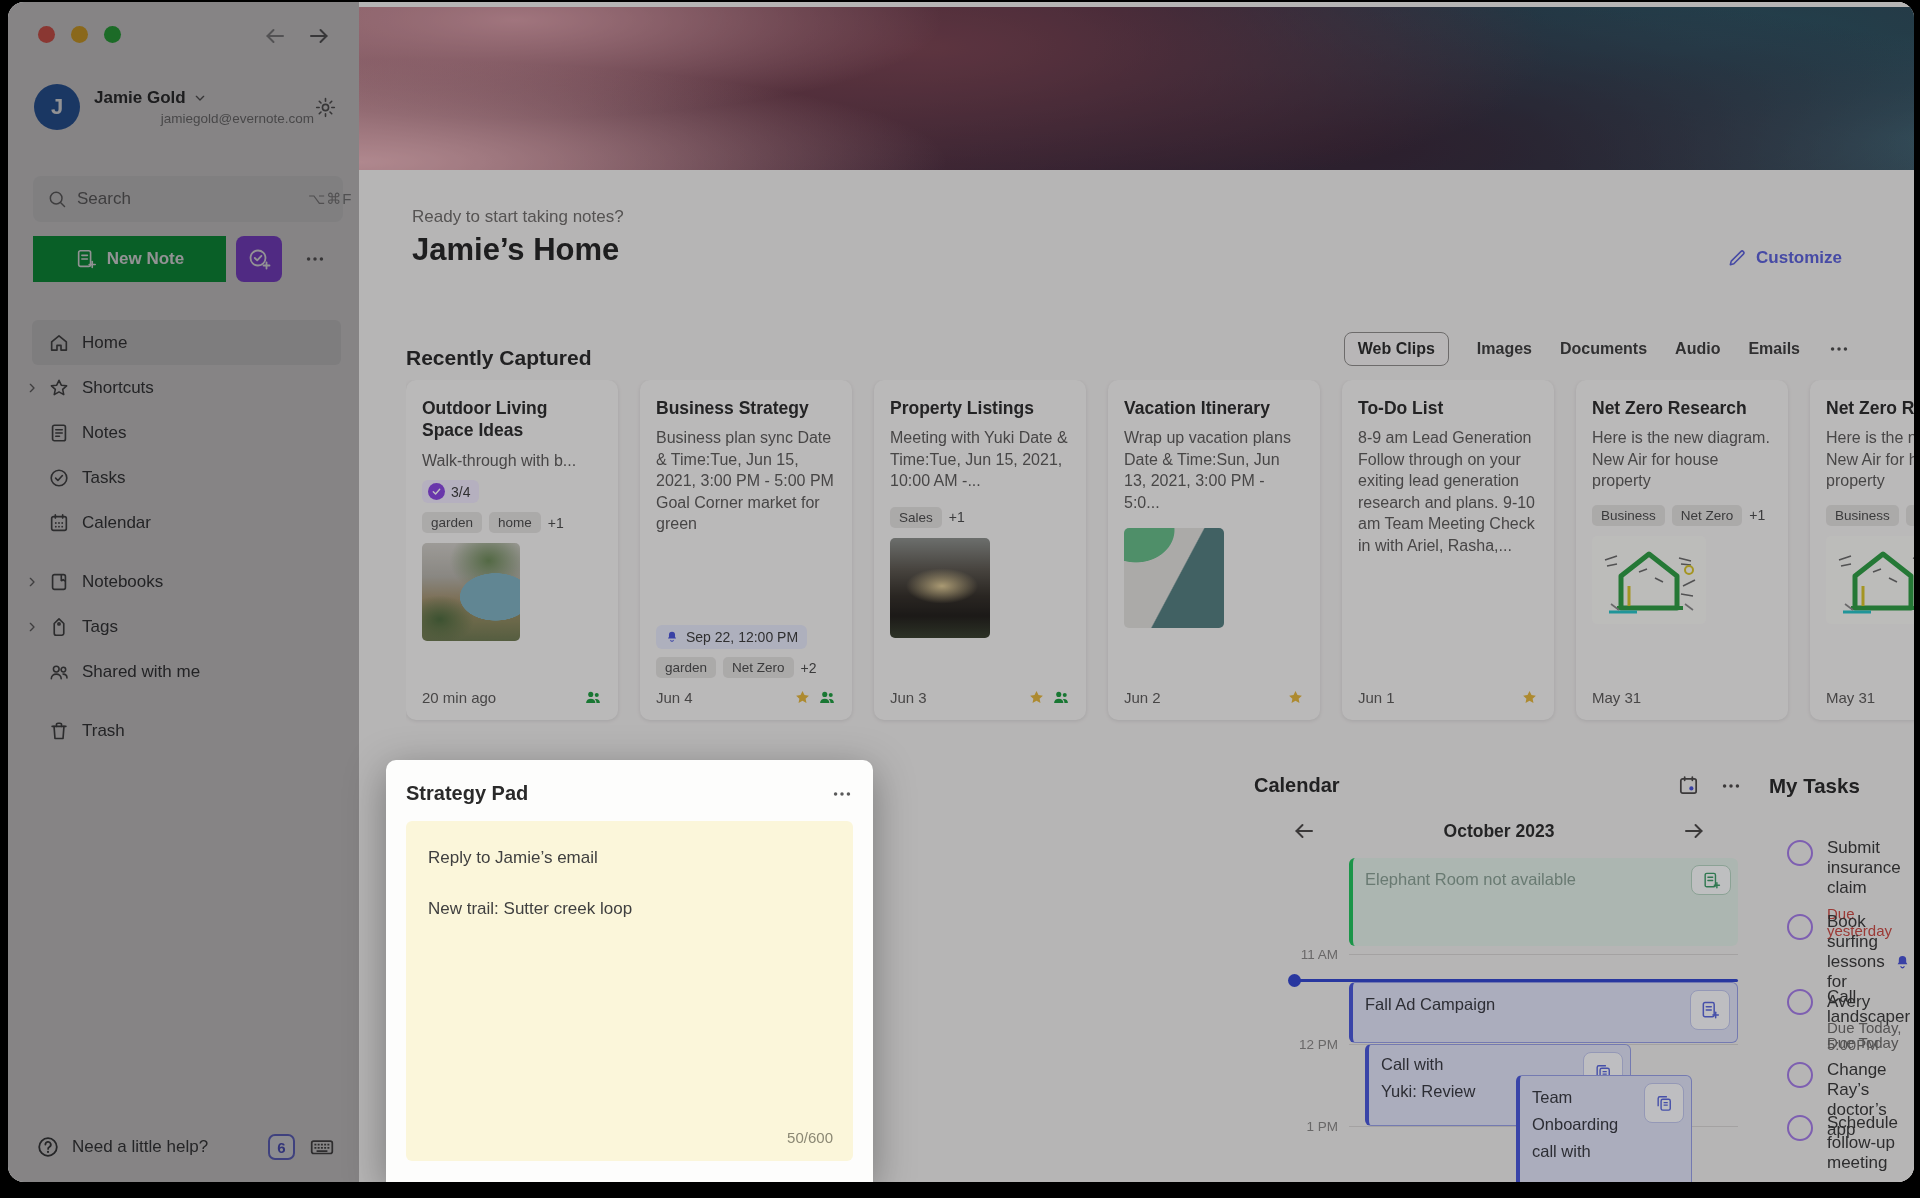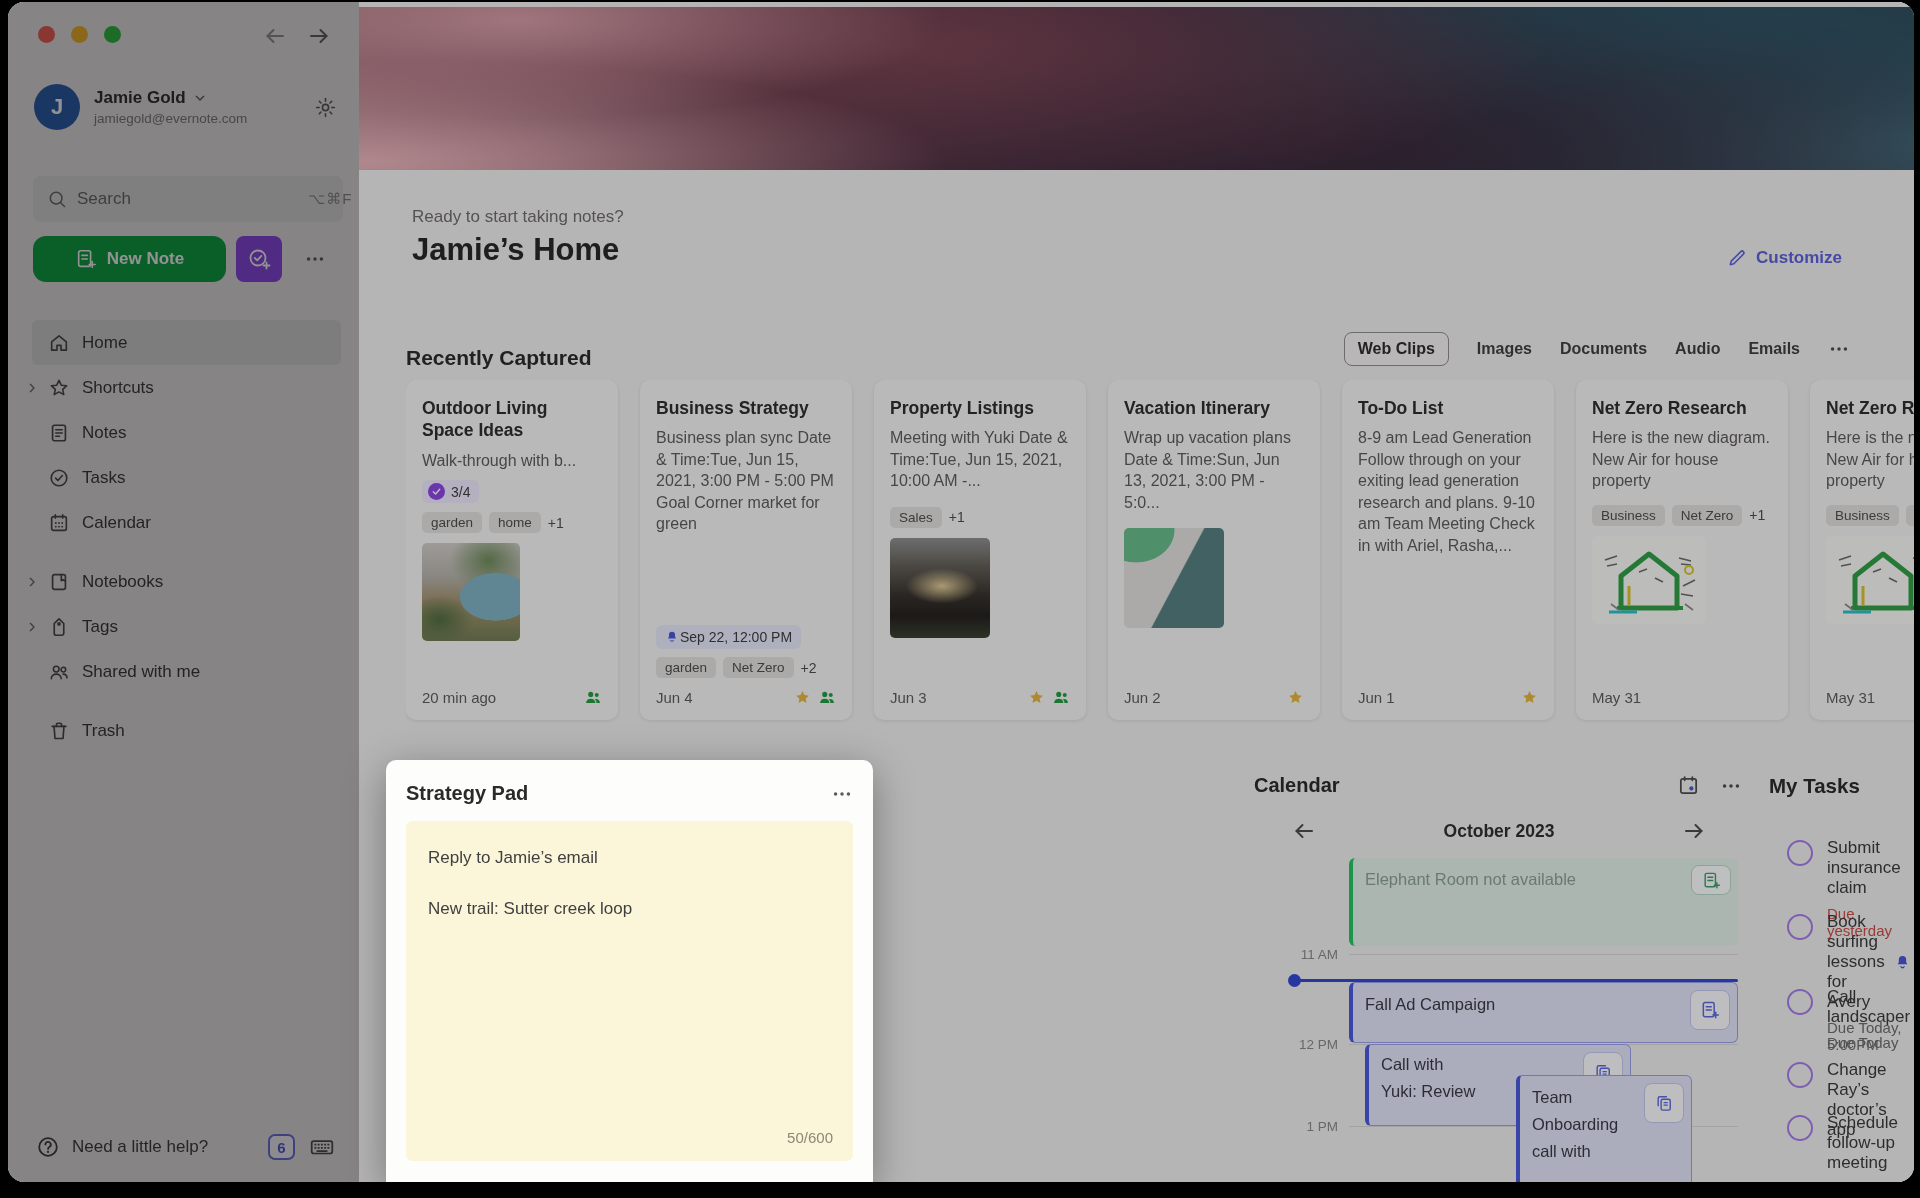--- a/index.html
+++ b/index.html
@@ -9,30 +9,30 @@
 
   
   .sidebar { position:absolute; left:0; top:0; width:351px; height:100%; background:#e8e6e5; z-index:2; }
   .traffic { position:absolute; top:24px; left:30px; display:flex; gap:16px; }
   .tl { width:17px; height:17px; border-radius:50%; }
   .tl.red { background:#f05c51; } .tl.yellow { background:#f0b429; } .tl.green { background:#2db83d; }
   .histnav { position:absolute; top:22px; right:28px; display:flex; gap:20px; color:#8f8d8c; }
   .histnav .fwd { color:#5f5d5c; }
   .userrow { position:absolute; top:82px; left:26px; right:22px; display:flex; align-items:center; }
   .avatar { width:46px; height:46px; border-radius:50%; background:#2a5ca8; color:#fff; font-size:22px; font-weight:700; display:flex; align-items:center; justify-content:center; }
-  .userinfo { margin-left:14px; flex:1; }
+  .userinfo { margin-left:14px; flex:1;text-align:right; }
   .username { font-size:17px; font-weight:600; color:#2e2e2e; display:flex; align-items:center; gap:6px; }
   .useremail { font-size:13.5px; color:#7c7a79; margin-top:3px; }
   .gearbtn { color:#5c5a59; }
   .searchbar { position:absolute; top:174px; left:25px; width:310px; height:46px; background:#dedcdb; border-radius:8px; display:flex; align-items:center; padding:0 14px; gap:10px; color:#6a6867; }
   .searchbar input { border:none; background:transparent; outline:none; font-size:17px; color:#3a3a3a; flex:1; font-family:"Liberation Sans", sans-serif; }
   .searchbar input::placeholder { color:#6a6867; opacity:1; }
   .kbd-shortcut { font-size:15px; color:#8b8988; letter-spacing:1px; }
   .btnrow { position:absolute; top:234px; left:25px; display:flex; gap:10px; align-items:center; }
-  .newnote { width:193px; height:46px; background:#0ba33c; border:none; border-radius:13px; color:#fff; font-size:17px; font-weight:600; display:flex; align-items:center; justify-content:center; gap:10px; font-family:"Liberation Sans", sans-serif; }
+  .newnote { width:193px; height:46px; background:#0ba33c; border:none; border-radius:0; color:#fff; font-size:17px; font-weight:600; display:flex; align-items:center; justify-content:center; gap:10px; font-family:"Liberation Sans", sans-serif; }
   .newtask { width:46px; height:46px; background:#8a46e0; border:none; border-radius:8px; color:#fff; display:flex; align-items:center; justify-content:center; }
   .morebtn-side { width:46px; height:46px; background:transparent; border:none; color:#5c5a59; display:flex; align-items:center; justify-content:center; }
   .nav { position:absolute; top:318px; left:0; right:0; display:flex; flex-direction:column; }
   .navitem { height:45px; display:flex; align-items:center; padding-left:40px; position:relative; color:#3a3a3a; font-size:17px; }
   .navitem .chev { position:absolute; left:16px; color:#6c6a69; display:flex; }
   .navitem .nicon { width:34px; color:#4a4848; display:flex; }
   .navitem.active { background:#dbd9d7; border-radius:6px; margin:0 18px 0 24px; padding-left:16px; }
   .navitem.gap-before { margin-top:14px; }
   .helprow { position:absolute; bottom:22px; left:28px; right:22px; display:flex; align-items:center; gap:12px; color:#3c3c3c; font-size:17px; }
   .helprow .spacer { flex:1; }
@@ -58,21 +58,21 @@
   .filterpill { border:1.5px solid #8f8d8b; border-radius:8px; padding:7px 13px; background:#f3f1f0; color:#2c2c2c; }
   .filters .dots { color:#4c4c4c; display:flex; }
 
   
   .cardsrow { position:absolute; left:47px; top:378px; right:0; height:346px; display:flex; gap:22px; overflow:hidden; }
   .card { flex:0 0 212px; height:340px; background:#f6f4f3; border-radius:10px; box-shadow:0 1px 4px rgba(0,0,0,0.10); padding:17px 16px 14px; position:relative; display:flex; flex-direction:column; }
   .ctitle { font-size:17.5px; font-weight:700; color:#2c2c2c; line-height:1.28; margin-bottom:8px; }
   .cbody { font-size:16px; color:#5d5b5a; line-height:1.34; margin-bottom:9px; }
   .badge-task { display:inline-flex; align-items:center; gap:6px; background:#efe8fb; border-radius:6px; padding:3px 9px 3px 6px; font-size:14px; color:#3d3d3d; width:fit-content; margin-bottom:9px; }
   .ckp { width:17px; height:17px; border-radius:50%; background:#8a46e0; color:#fff; display:flex; align-items:center; justify-content:center; font-size:11px; }
-  .badge-reminder { display:inline-flex; align-items:center; gap:1px; background:#e6e8f8; border-radius:6px; padding:4px 9px; font-size:14px; color:#3d3d3d; width:fit-content; margin-bottom:8px; }
+  .badge-reminder { display:inline-flex; align-items:center; gap:7px; background:#e6e8f8; border-radius:6px; padding:4px 9px; font-size:14px; color:#3d3d3d; width:fit-content; margin-bottom:8px; }
   .badge-reminder .bicon { color:#4a54d8; display:flex; }
   .tagrow { display:flex; align-items:center; gap:7px; margin-bottom:10px; flex-wrap:wrap; }
   .tag { background:#e2e0de; border-radius:5px; padding:3px 9px; font-size:13.5px; color:#4c4c4c; }
   .tagmore { font-size:14px; color:#4c4c4c; }
   .cimg { border-radius:5px; overflow:hidden; }
   .img-patio { width:98px; height:98px; background:
       radial-gradient(60% 40% at 75% 55%, #7fb0c0 0%, #7fb0c0 60%, rgba(127,176,192,0) 61%),
       radial-gradient(50% 35% at 18% 78%, #4e6b3e 0%, rgba(78,107,62,0) 70%),
       radial-gradient(55% 45% at 68% 18%, #6d8a58 0%, rgba(109,138,88,0) 72%),
       linear-gradient(180deg, #cfccc6 0%, #b5b2aa 34%, #a3926f 58%, #8f8a60 78%, #6f7a52 100%); }

